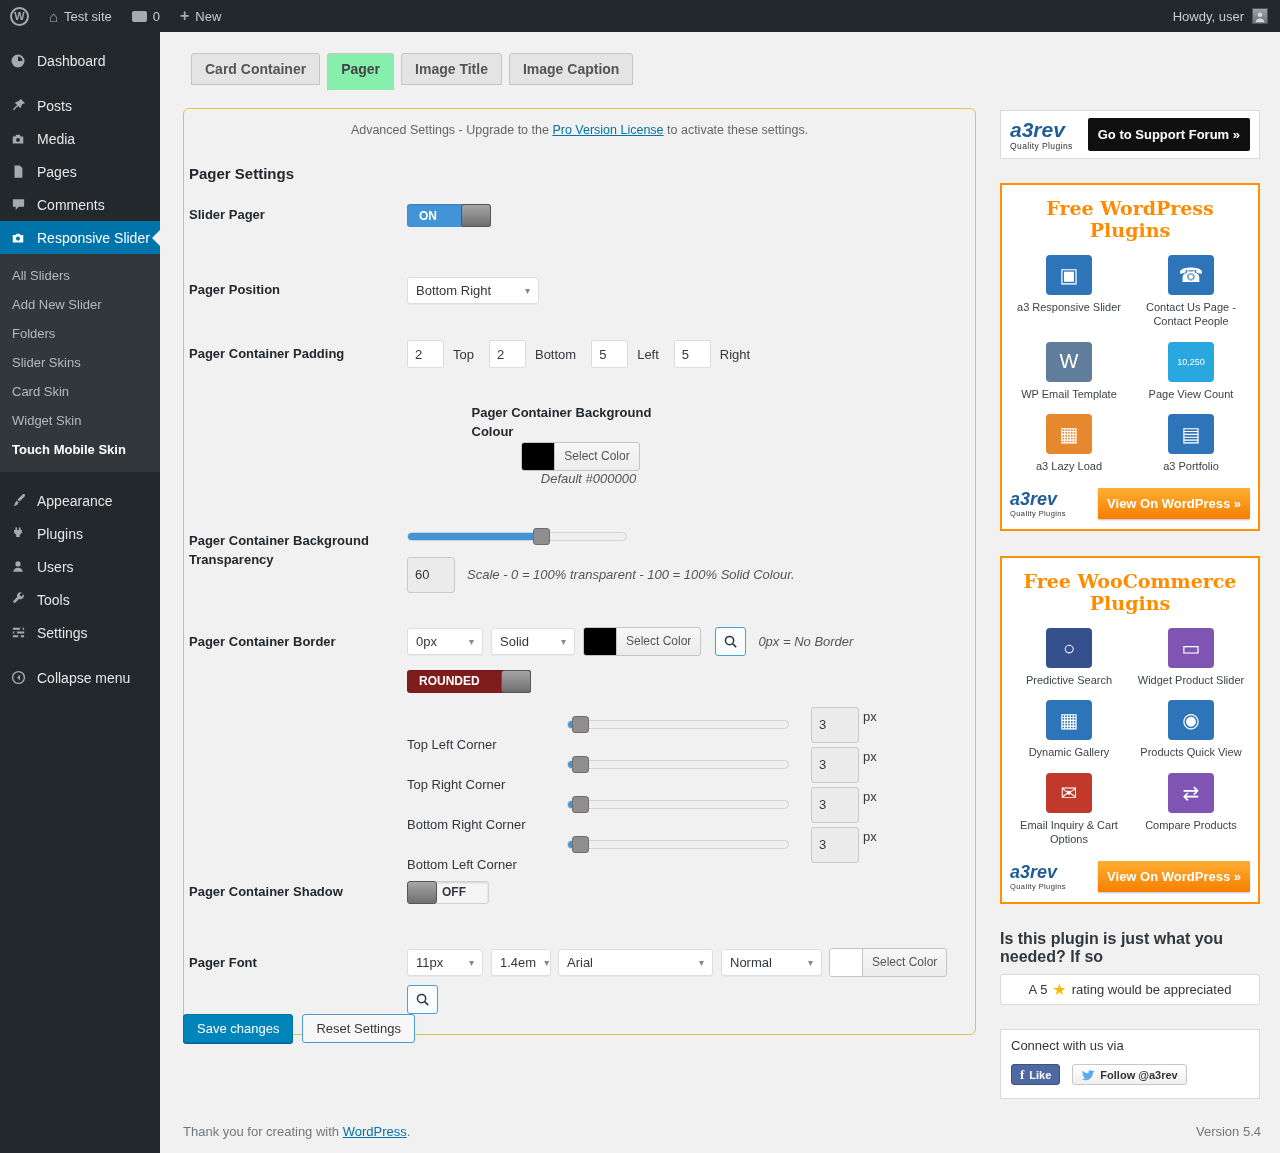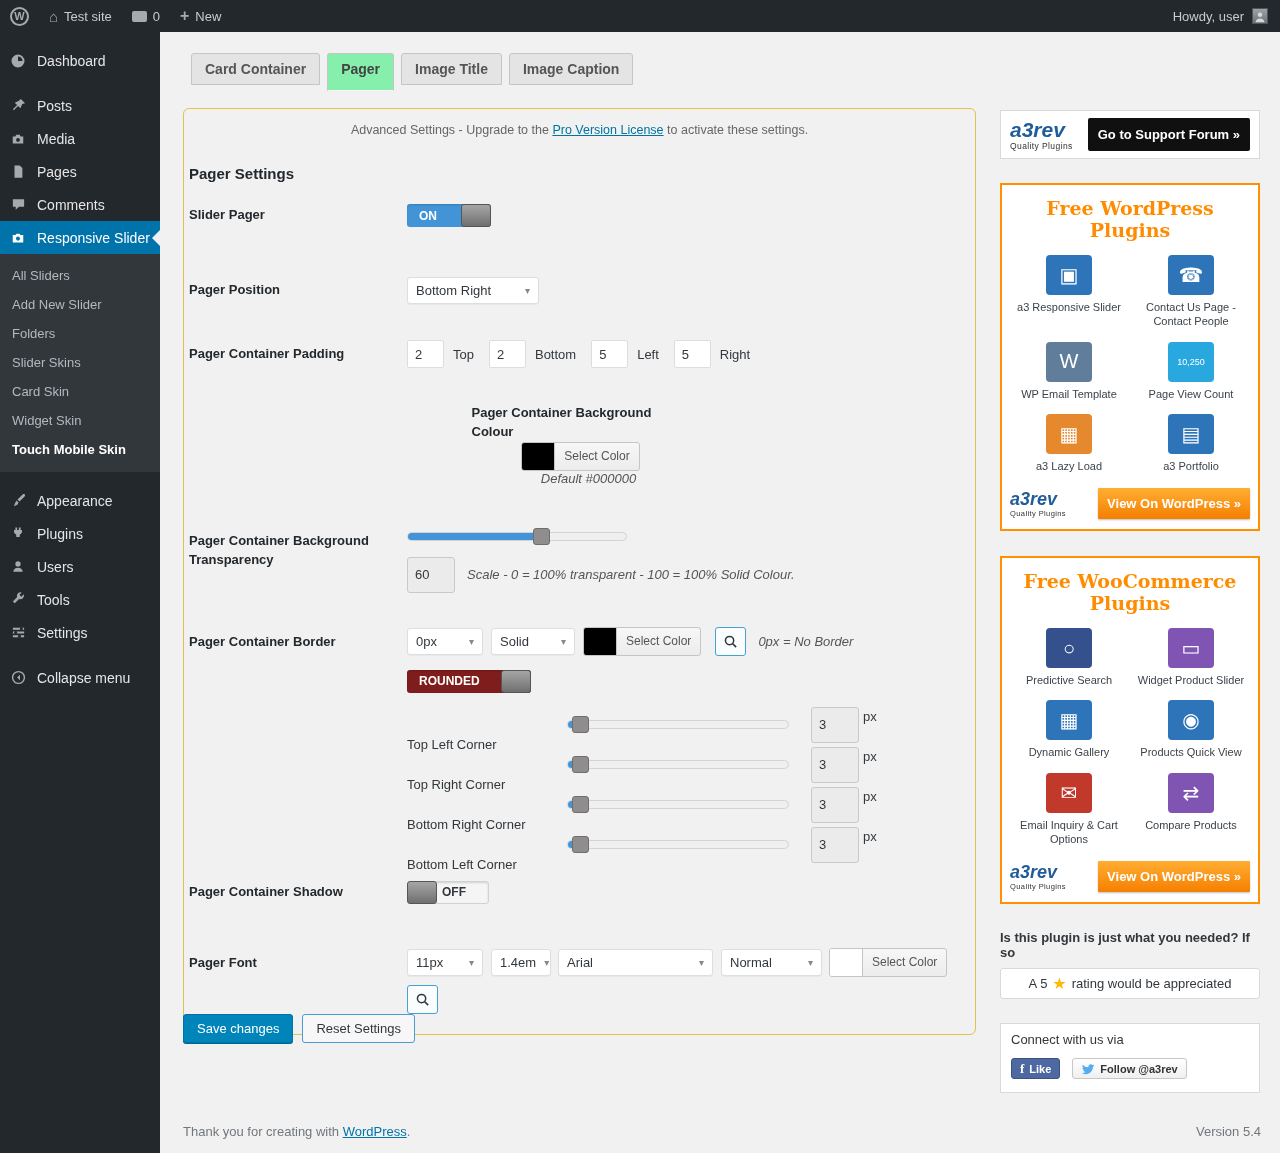--- a/index.html
+++ b/index.html
@@ -139,21 +139,21 @@
     font-family:"DejaVu Serif", serif; }
   .pgrid { display:flex; flex-wrap:wrap; }
   .pcell { width:50%; text-align:center; margin-bottom:13px; padding:0 4px; cursor:pointer; }
   .plug-icon { width:46px; height:40px; border-radius:4px; color:#fff; display:flex; align-items:center;
     justify-content:center; font-size:20px; margin:0 auto 5px; }
   .pcap { font-size:11px; color:#3c434a; line-height:1.3; }
   .pbox-foot { display:flex; align-items:center; justify-content:space-between; padding:2px 2px 0; }
   .wp-btn { background:linear-gradient(#ffae33,#f57f00); color:#fff; font-weight:bold; font-size:13px;
     padding:8px 9px; border-radius:1px; cursor:pointer; box-shadow:0 1px 2px rgba(0,0,0,.25); }
 
-  .rating-q { margin-top:26px; font-size:13px; font-weight:bold; color:#32373c; }
+  .rating-q { margin-top:26px; font-size:16px; font-weight:bold; color:#32373c; }
   .rating-box { margin-top:8px; background:#fff; border:1px solid #d9d9d9; border-radius:3px; padding:5px 8px;
     font-size:13px; color:#32373c; display:flex; align-items:center; justify-content:center; gap:5px; cursor:pointer; }
   .star { color:#ffb900; font-size:16px; }
 
   .connect-box { margin-top:24px; background:#fff; border:1px solid #d9d9d9; padding:8px 10px 13px; }
   .connect-label { font-size:13px; color:#32373c; margin-bottom:11px; }
   .social-row { display:flex; align-items:center; gap:12px; }
   .fb-btn { display:flex; align-items:center; gap:5px; background:#4e69a2; border:1px solid #3b5380;
     border-radius:3px; height:21px; padding:0 8px; font-size:11px; font-weight:bold; color:#fff; cursor:pointer; }
   .fb-f { font-family:"Liberation Serif", serif; font-weight:bold; font-size:13px; }

